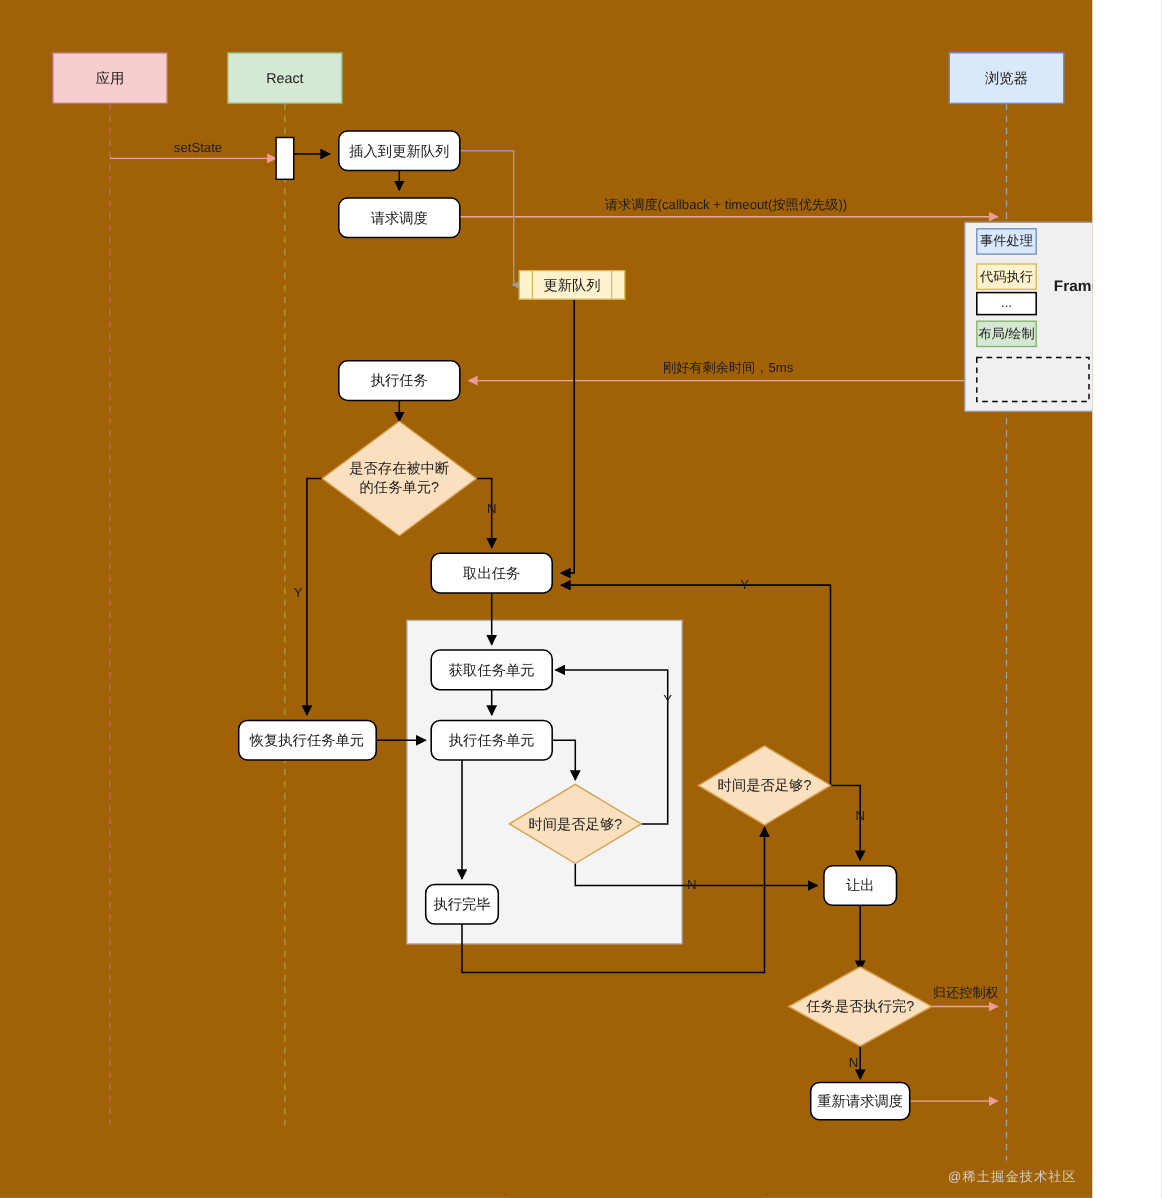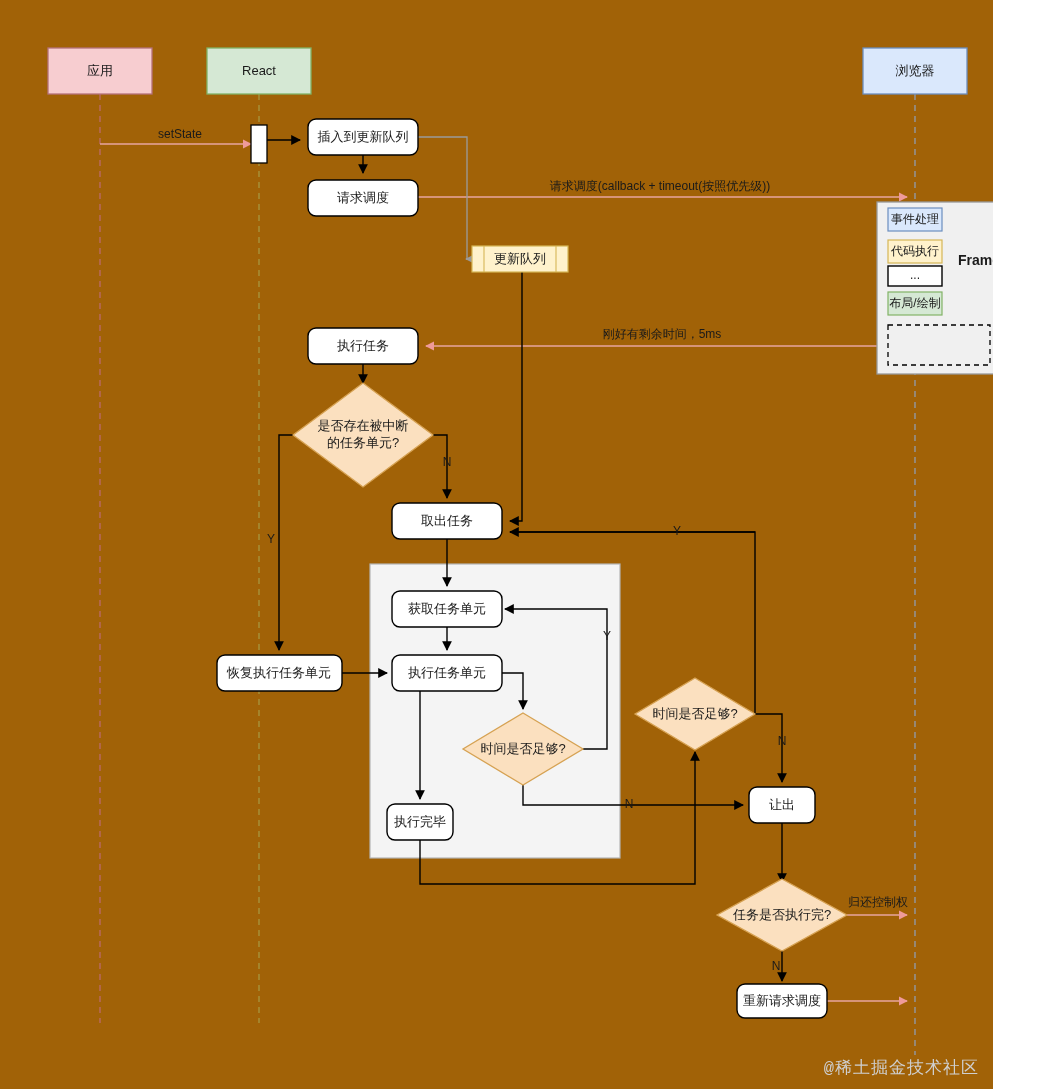--- a/index.html
+++ b/index.html
@@ -85,22 +85,22 @@
   }
   .msg-edge {
     stroke: #e8a6a0;
     stroke-width: 1.3;
     fill: none;
   }
   .watermark {
     position: absolute;
     right: 14px;
     bottom: 10px;
-    font-family: Liberation Mono, monospace;
-    font-size: 17px;
+    font-family: Liberation Sans, sans-serif;
+    font-size: 12px;
     color: #cfcfcf;
     letter-spacing: 1px;
     user-select: none;
     text-align: right;
   }
 </style>
 </head>
 <body>
 
 <div id="canvas">

